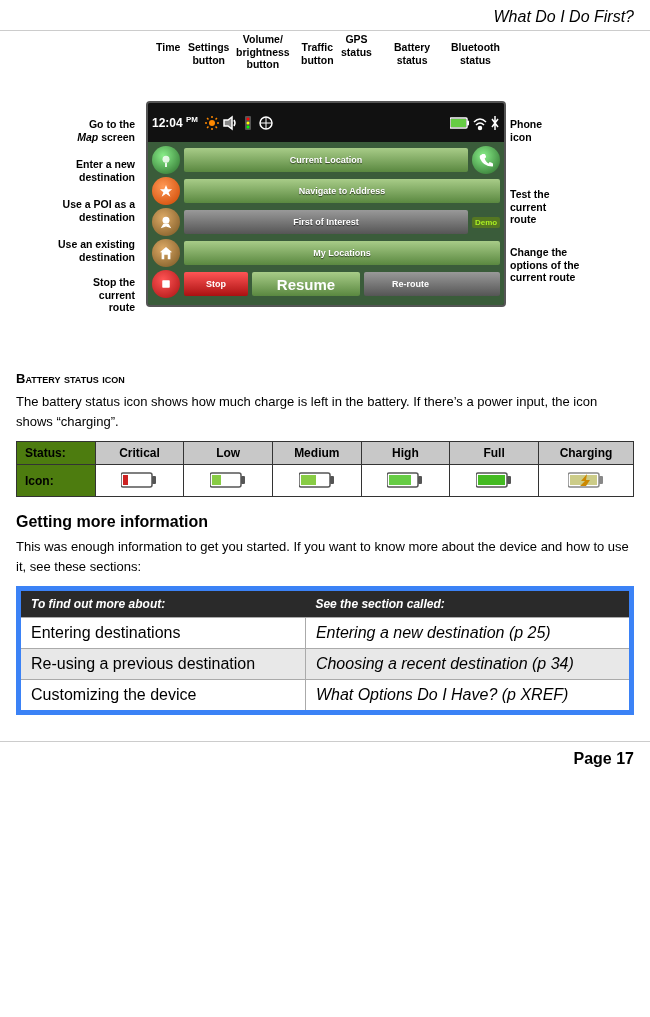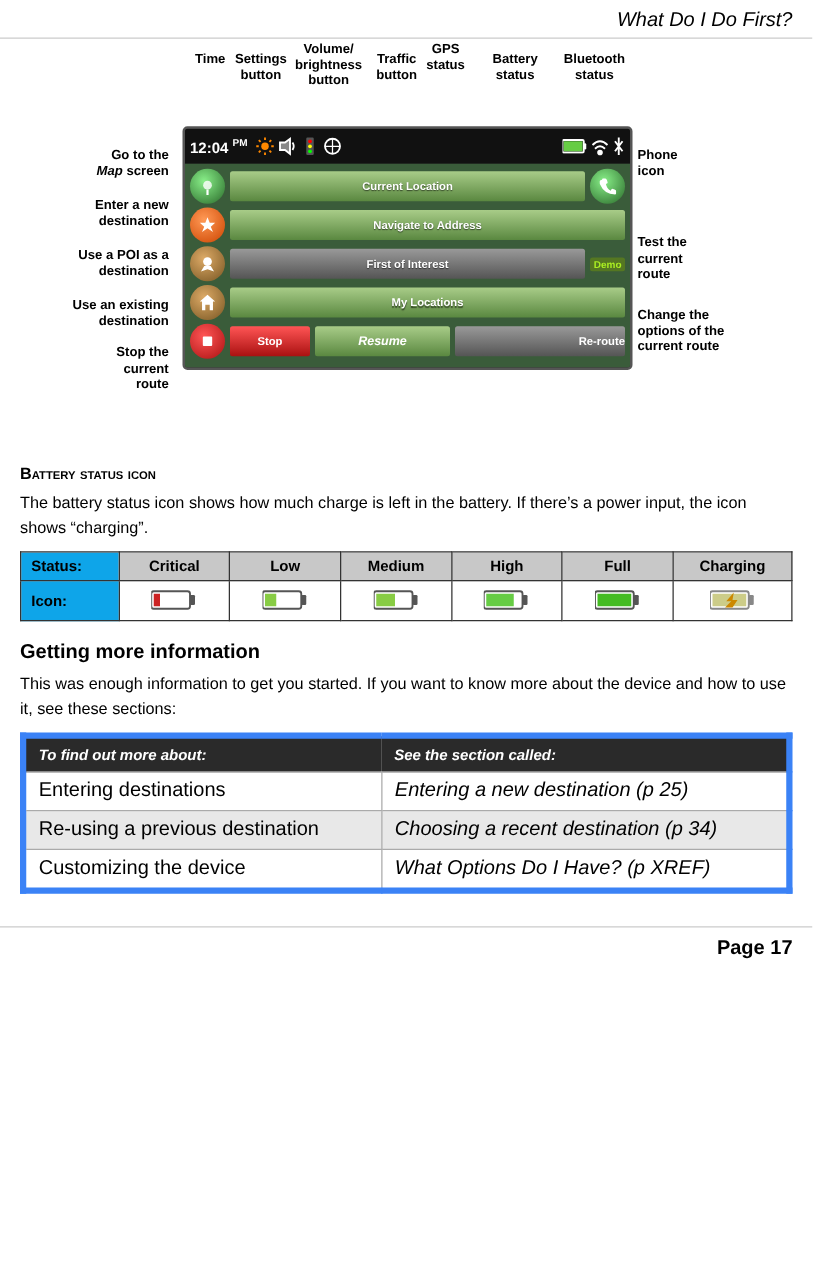--- a/index.html
+++ b/index.html
@@ -54,21 +54,21 @@
       text-align: center;
       font-size: 12px;
     }
 
     .battery-table th {
       background: #c8c8c8;
       font-weight: bold;
     }
 
     .battery-table th:first-child, .battery-table td:first-child {
-      background: #0ea5e9;
+      background: #4d7c0f;
       font-weight: bold;
       text-align: left;
     }
 
     .battery-icon {
       display: inline-flex;
       align-items: center;
       justify-content: center;
       width: 48px;
       height: 22px;
@@ -143,21 +143,21 @@
       border-radius: 4px;
       background: #333;
       overflow: hidden;
     }
 
     .device-statusbar-row {
       background: #111;
       display: flex;
       align-items: center;
       padding: 1px 4px;
-      height: 28px;
+      height: 39px;
       gap: 2px;
     }
 
     .time-display {
       color: #fff;
       font-size: 12px;
       font-weight: bold;
       margin-right: 4px;
       white-space: nowrap;
     }
@@ -257,33 +257,32 @@
 
     .resume-bar {
       flex: 1;
       height: 24px;
       background: linear-gradient(to bottom, #a8cc88, #5a8840);
       border-radius: 2px;
       display: flex;
       align-items: center;
       justify-content: center;
       color: #fff;
-      font-size: 10px;
-      font-weight: bold;
-      font-style: italic;
+      font-size: 15px;
+      font-weight: bold;
     }
 
     .reroute-bar {
       flex: 1;
       height: 24px;
       background: linear-gradient(to bottom, #999, #555);
       border-radius: 2px;
       display: flex;
       align-items: center;
-      justify-content: flex-end;
+      justify-content: flex-start;
       color: #fff;
       font-size: 9px;
       font-weight: bold;
       padding-left: 28px;
     }
 
     
     .left-labels {
       position: absolute;
       left: 0;

